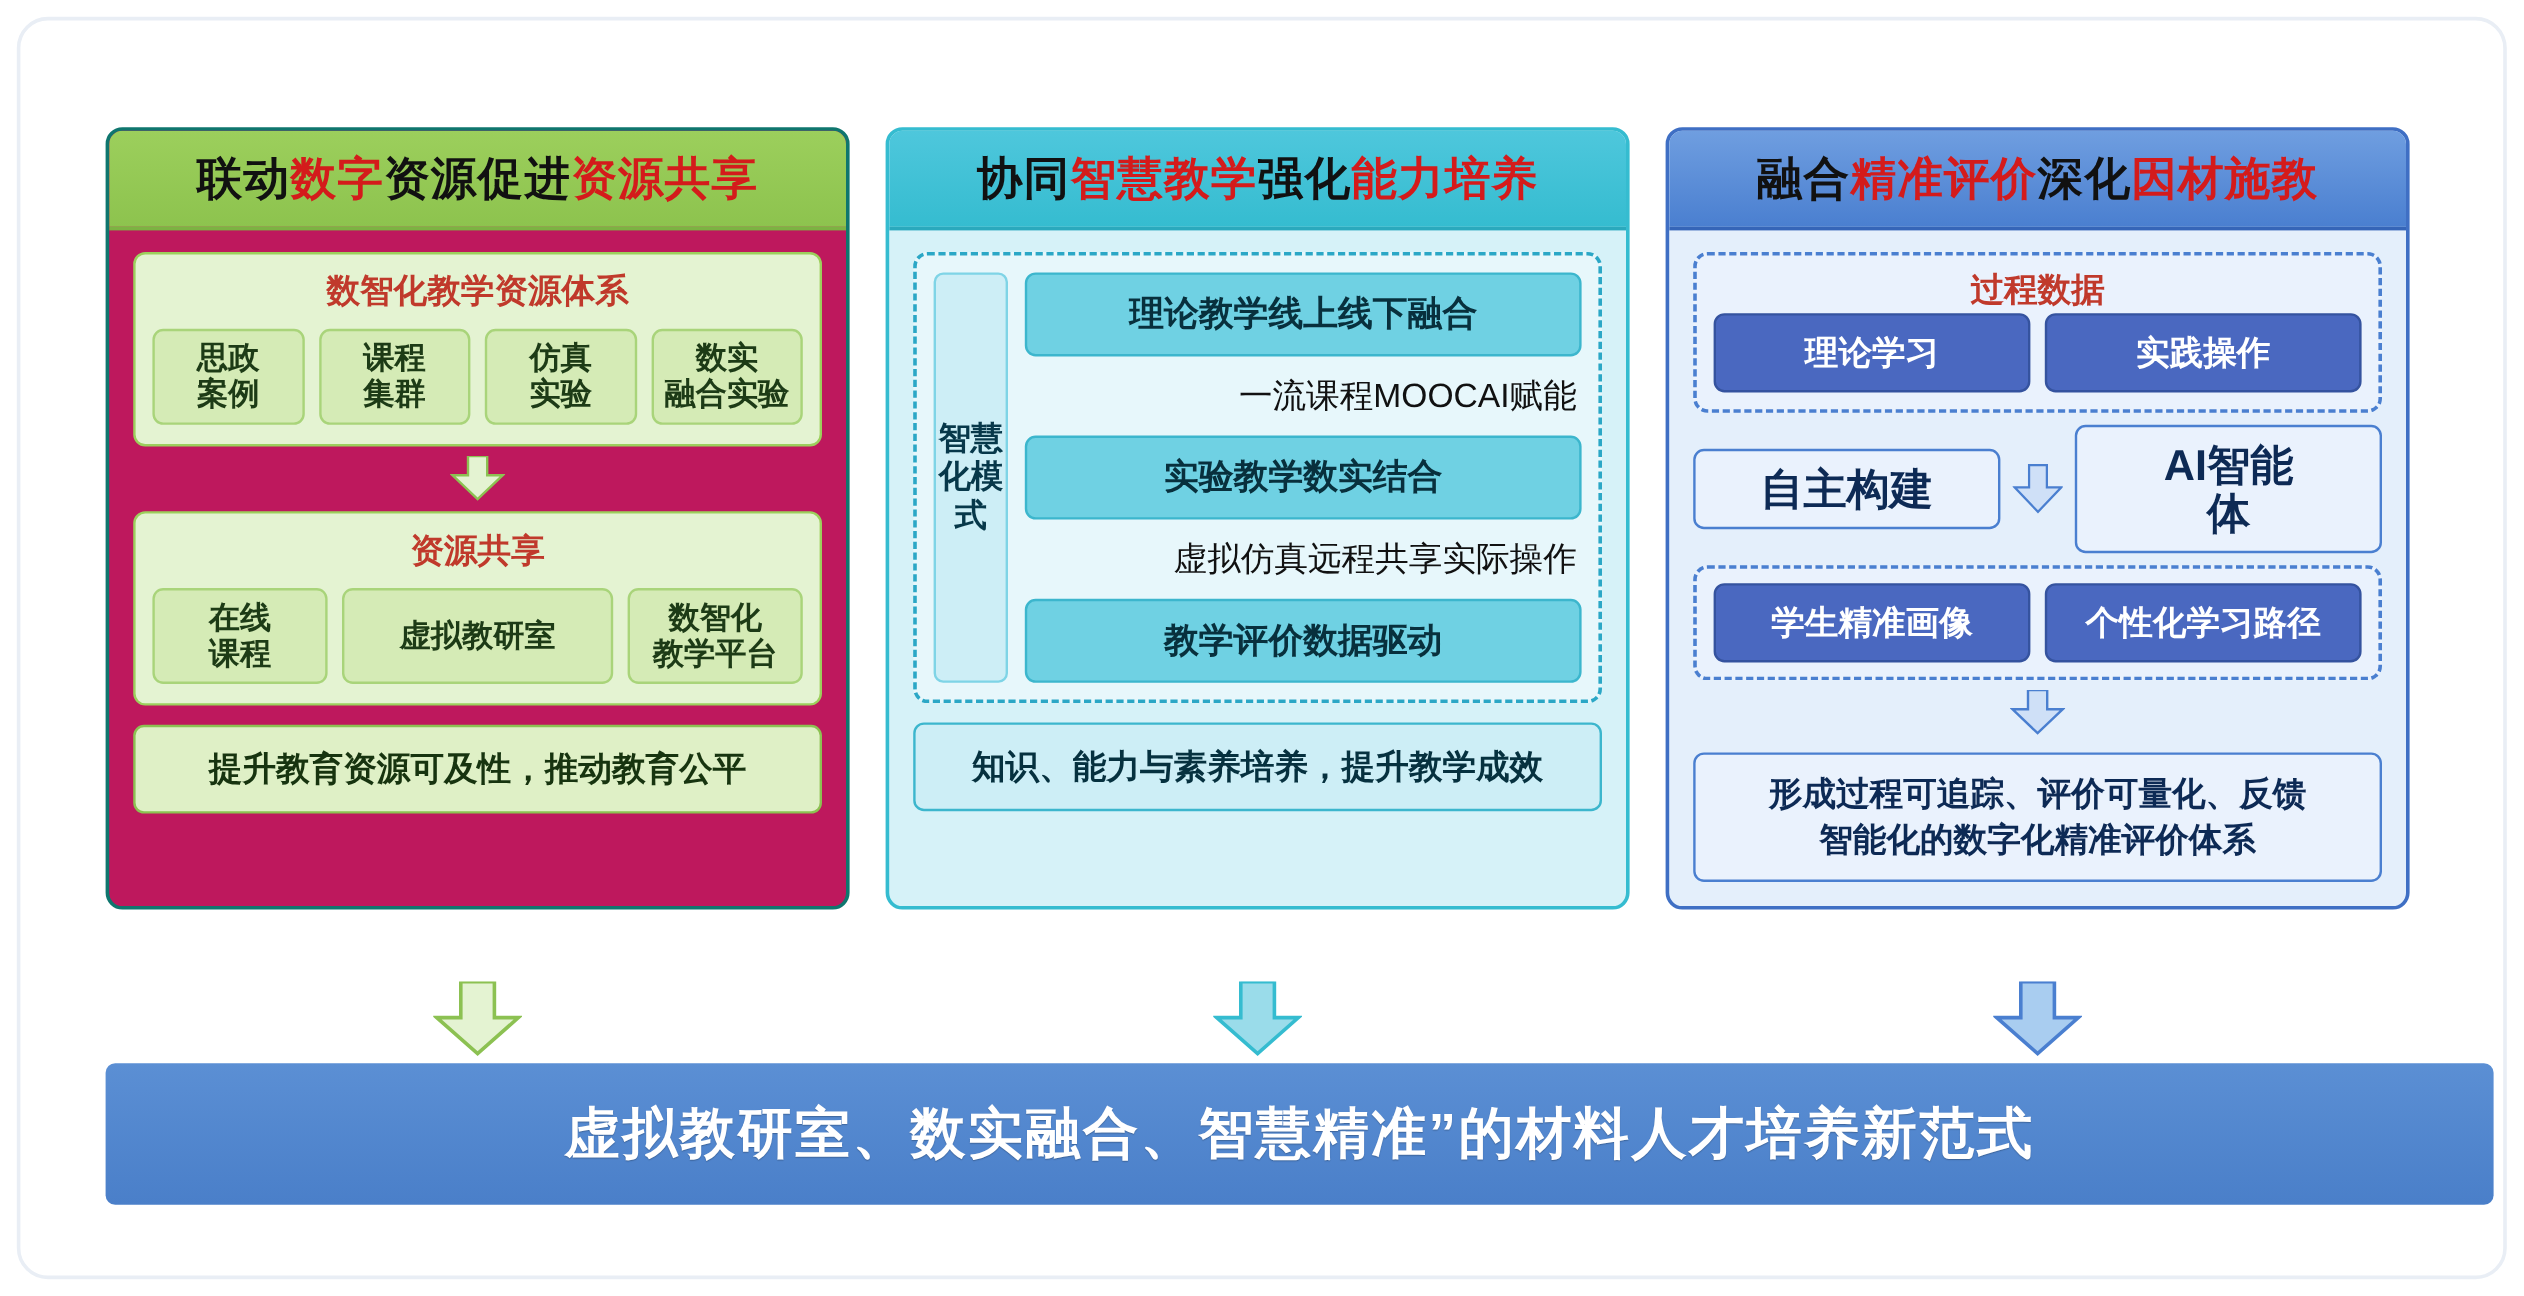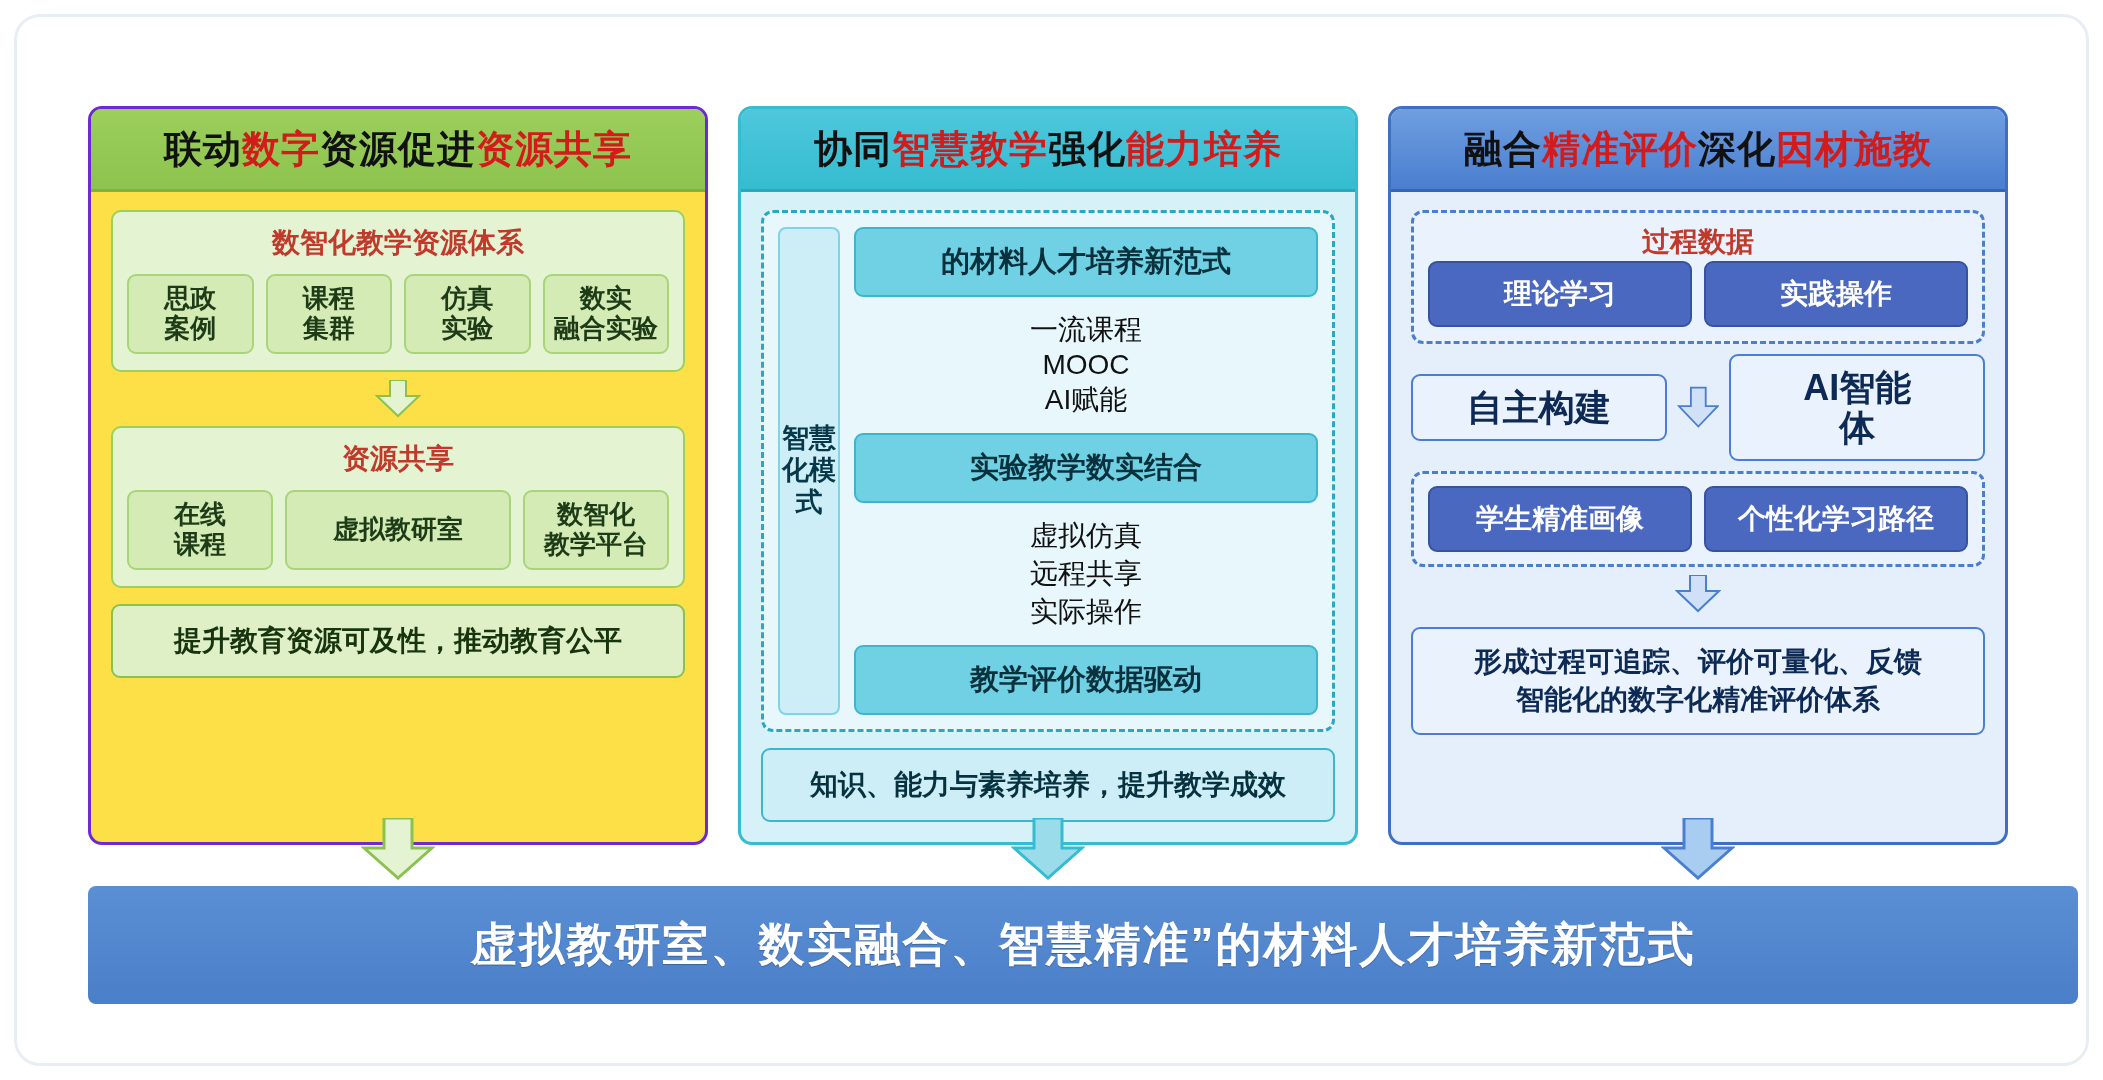--- a/index.html
+++ b/index.html
@@ -48,22 +48,22 @@
   }
   .col {
     width: 620px;
     border-radius: 14px;
     box-sizing: border-box;
     overflow: hidden;
   }
 
   
   .col-green {
-    border: 3px solid #6d28d9;
-    background: #fde047;
+    border: 3px solid #0f766e;
+    background: #be185d;
   }
   .col-green .col-head {
     background: linear-gradient(180deg, #9ccf5c 0%, #8dc34e 100%);
     border-bottom: 3px solid #7cb342;
   }
   
   .col-teal {
     border: 3px solid #35bcd0;
     background: #d6f2f8;
   }
@@ -192,21 +192,20 @@
     color: #08303d;
     padding: 13px 8px;
   }
   .row-plain {
     display: flex;
     justify-content: flex-end;
     align-items: center;
     font-size: 28px;
     color: #111111;
     padding: 6px 4px;
-    flex-direction: column;
   }
   .banner-teal {
     margin-top: 16px;
     border: 2px solid #3cb6cd;
     border-radius: 9px;
     background: #cdeef6;
     text-align: center;
     font-size: 28px;
     font-weight: bold;
     color: #06313f;
@@ -360,21 +359,21 @@
           <span class="hl-dark">协同</span>
             <span class="hl-red">智慧教学</span>
             <span class="hl-dark">强化</span>
             <span class="hl-red">能力培养</span>
         </div>
         <div class="col-body">
 
           <div class="dashed-teal">
             <div class="side-label">智慧化模式</div>
             <div class="teal-stack">
-              <div class="bar-teal">的材料人才培养新范式</div>
+              <div class="bar-teal">理论教学线上线下融合</div>
               <div class="row-plain">
                 <span>一流课程</span>
                 <span>MOOC</span>
                 <span>AI赋能</span>
               </div>
               <div class="bar-teal">实验教学数实结合</div>
               <div class="row-plain">
                 <span>虚拟仿真</span>
                 <span>远程共享</span>
                 <span>实际操作</span>

